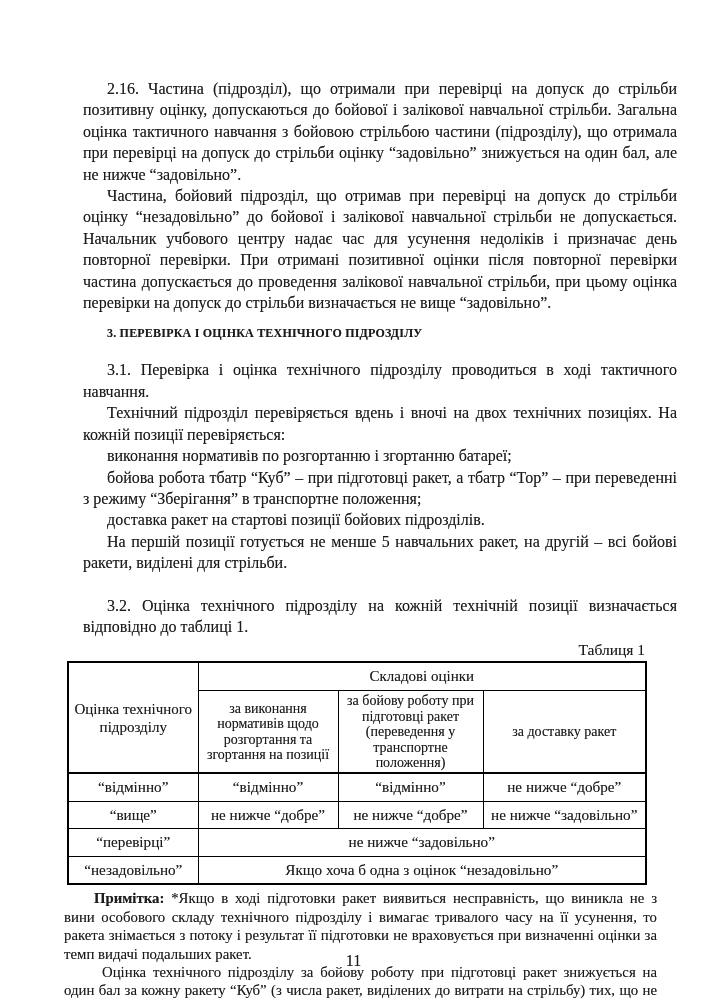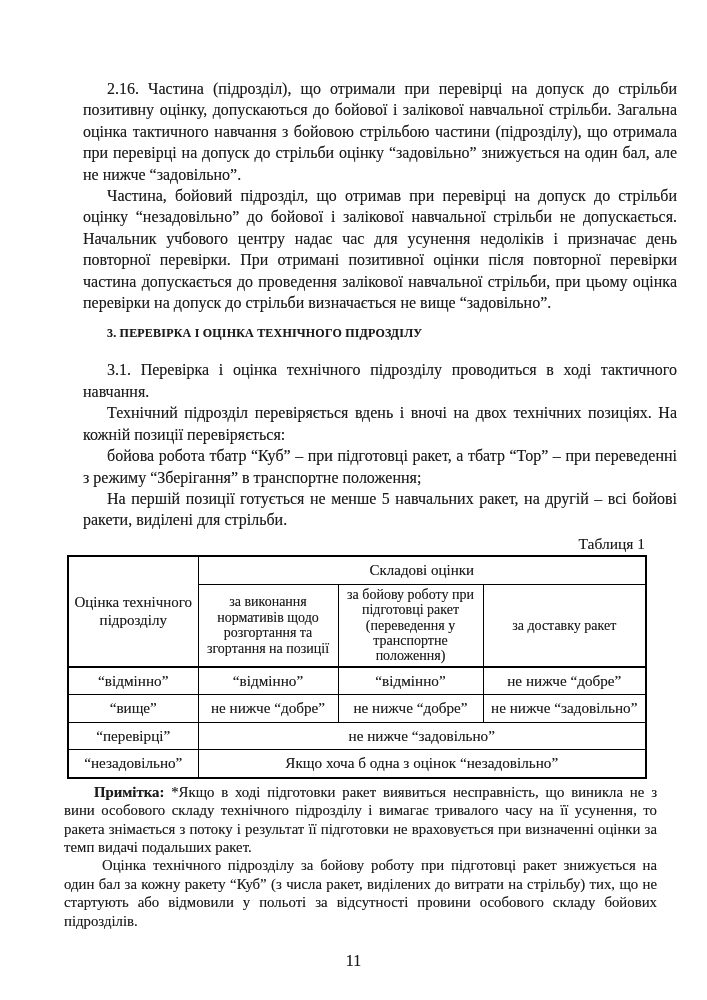--- a/index.html
+++ b/index.html
@@ -89,23 +89,26 @@
 
 <div class="page">
 
   <p class="body-p">2.16. Частина (підрозділ), що отримали при перевірці на допуск до стрільби позитивну оцінку, допускаються до бойової і залікової навчальної стрільби.  Загальна оцінка тактичного навчання з бойовою стрільбою частини (підрозділу), що отримала при перевірці на допуск до стрільби оцінку “задовільно” знижується на один бал, але не нижче “задовільно”.</p>
   <p class="body-p">Частина, бойовий підрозділ, що отримав при перевірці на допуск до стрільби оцінку “незадовільно” до бойової і залікової навчальної стрільби не допускається. Начальник учбового центру надає час для усунення недоліків і призначає день повторної перевірки. При отримані позитивної оцінки після повторної перевірки частина допускається до проведення залікової навчальної стрільби, при цьому оцінка перевірки на допуск до стрільби визначається не вище “задовільно”.</p>
 
   <p class="heading">3. ПЕРЕВІРКА І ОЦІНКА ТЕХНІЧНОГО ПІДРОЗДІЛУ</p>
 
   <p class="body-p">3.1. Перевірка і оцінка технічного підрозділу проводиться в ході тактичного навчання.</p>
   <p class="body-p">Технічний підрозділ перевіряється вдень і вночі на двох технічних позиціях. На кожній позиції перевіряється:</p>
+  <p class="body-p">виконання нормативів по розгортанню і згортанню батареї;</p>
   <p class="body-p">бойова робота тбатр “Куб” – при підготовці ракет, а тбатр “Тор” – при переведенні з режиму “Зберігання” в транспортне положення;</p>
+  <p class="body-p">доставка ракет на стартові позиції бойових підрозділів.</p>
   <p class="body-p">На першій позиції готується не менше 5 навчальних ракет, на другій – всі бойові ракети, виділені для стрільби.</p>
 
+  <p class="body-p space-above">3.2. Оцінка технічного підрозділу на кожній технічній позиції визначається відповідно до таблиці 1.</p>
 
   <p class="table-caption">Таблиця 1</p>
 
   <table class="eval">
     <colgroup>
       <col style="width:130px">
       <col style="width:140px">
       <col style="width:145px">
       <col style="width:163px">
     </colgroup>

